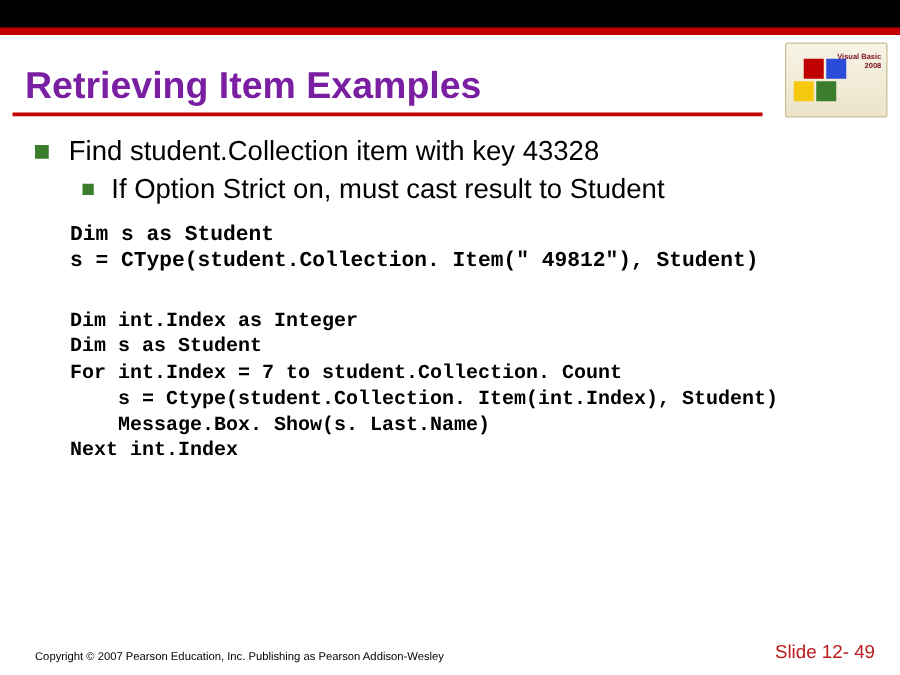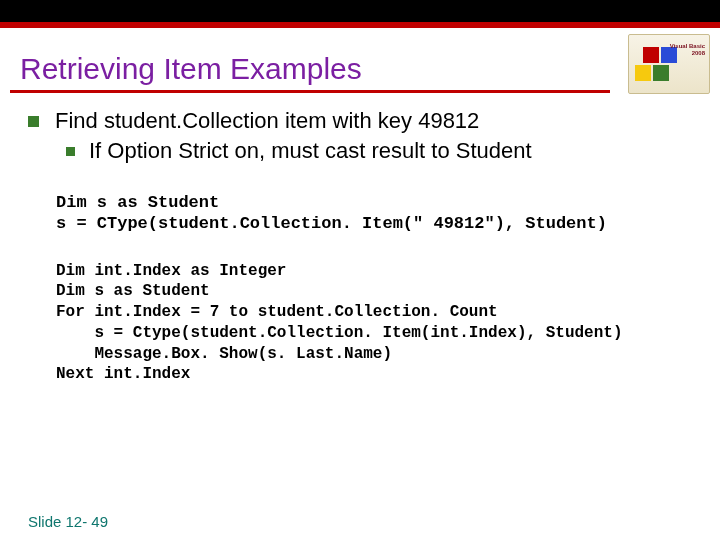--- a/index.html
+++ b/index.html
@@ -44,21 +44,21 @@
     right: 4px; top: 8px;
     font-size: 6px;
     font-weight: bold;
     color: #7a1020;
     text-align: right;
     line-height: 1.1;
   }
   .title {
     color: #7b1fa2;
     font-size: 30px;
-    font-weight: 400;
+    font-weight: 700;
     padding: 24px 0 4px 10px;
     border-bottom: 3px solid #c00000;
     margin: 0 10px 14px 10px;
     width: 600px;
   }
   .content {
     padding: 0 20px 0 28px;
     font-size: 22px;
     color: #000;
     line-height: 1.25;
@@ -71,21 +71,21 @@
     width: 11px;
     height: 11px;
     background: #3a7d2c;
     flex: 0 0 11px;
     margin-top: 9px;
     margin-right: 16px;
   }
   .b2 {
     display: flex;
     margin-left: 38px;
-    margin-bottom: 28px;
+    margin-bottom: 14px;
   }
   .b2 .sq {
     width: 9px;
     height: 9px;
     flex: 0 0 9px;
     margin-top: 10px;
     margin-right: 14px;
   }
   .code {
     font-family: "Courier New", monospace;
@@ -113,37 +113,37 @@
     display: flex;
     justify-content: space-between;
     align-items: flex-end;
   }
   .copyright {
     font-size: 9px;
     color: #000;
   }
   .slidenum {
     font-size: 15px;
-    color: #0f766e;
+    color: #b91c1c;
     font-weight: 400;
   }
 </style>
 </head>
 <body>
 
 <div class="topbar"></div>
 <div class="logo"></div>
 
 <h1 class="title">Retrieving Item Examples</h1>
 
 <div class="content">
 
   <div class="b1">
     <div class="sq"></div>
-    <div>Find student.Collection item with key 49812</div>
+    <div>Find student.Collection item with key 43328</div>
   </div>
   <div class="b2">
     <div class="sq"></div>
     <div>If Option Strict on, must cast result to Student</div>
   </div>
 
   <div class="code">Dim s as Student
 s = CType(student.Collection. Item(" 49812"), Student)</div>
 
   <div class="gap"></div>
@@ -152,14 +152,15 @@
   <div class="code2">Dim int.Index as Integer
 Dim s as Student
 For int.Index = 7 to student.Collection. Count
     s = Ctype(student.Collection. Item(int.Index), Student)
     Message.Box. Show(s. Last.Name)
 Next int.Index</div>
 
 </div>
 
 <div class="footer">
+  <div class="copyright">Copyright © 2007 Pearson Education, Inc. Publishing as Pearson Addison-Wesley</div>
   <div class="slidenum">Slide 12- 49</div>
 </div>
 
 </body></html>

